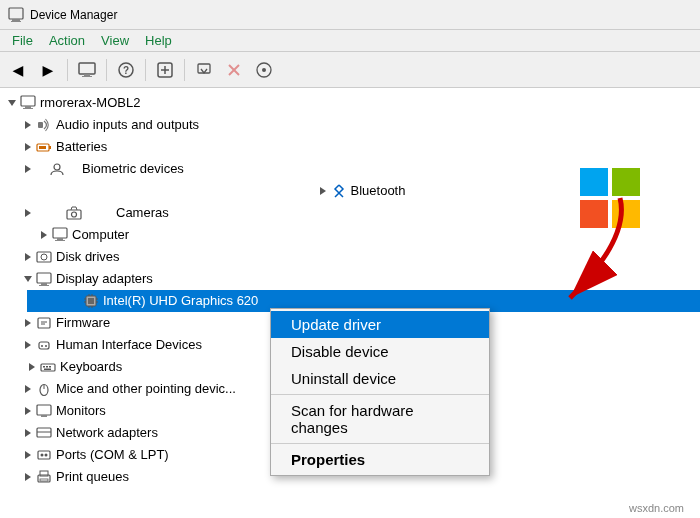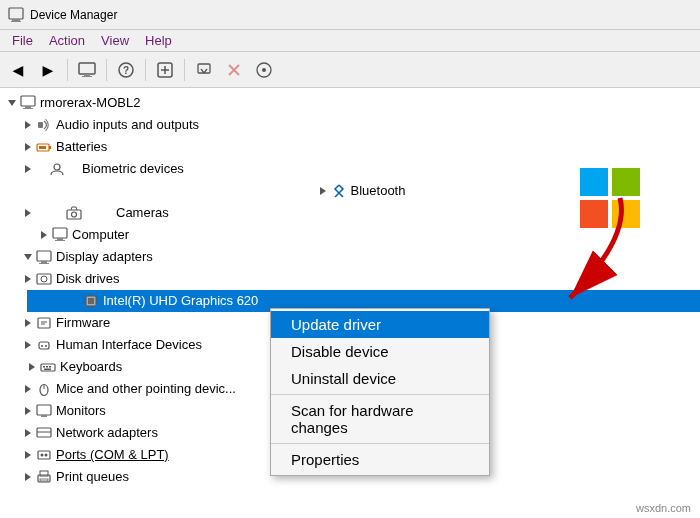--- a/index.html
+++ b/index.html
@@ -38,21 +38,21 @@
       height: 22px;
       display: flex;
       align-items: center;
       padding: 0 4px;
       border-bottom: 1px solid #ccc;
     }
     .menu-item {
       padding: 2px 8px;
       font-size: 13px;
       cursor: pointer;
-      color: #701a75;
+      color: #15803d;
     }
 
     
     .toolbar {
       background: #f0f0f0;
       height: 36px;
       display: flex;
       align-items: center;
       padding: 0 4px;
       border-bottom: 1px solid #ccc;
@@ -153,21 +153,21 @@
       padding: 5px 20px;
       cursor: pointer;
       font-size: 15px;
       color: #000;
     }
     .context-menu-item.highlighted {
       background: #0078d4;
       color: #fff;
     }
     .context-menu-item.bold {
-      font-weight: normal;
+      font-weight: bold;
     }
     .context-menu-separator {
       height: 1px;
       background: #ccc;
       margin: 2px 0;
     }
 
     
     .win-logo {
       position: absolute;
@@ -184,21 +184,21 @@
       top: 90px;
       width: 160px;
       height: 140px;
       pointer-events: none;
     }
 
     
     .watermark {
       position: absolute;
       bottom: 4px;
-      right: 9px;
+      right: 16px;
       font-size: 11px;
       color: #888;
     }
   </style>
 </head>
 <body>
 
 <div class="title-bar">
   <div class="title-bar-icon">
     <svg width="16" height="16" viewBox="0 0 16 16">
@@ -365,45 +365,45 @@
             <rect x="1" y="1" width="14" height="10" rx="1" fill="none" stroke="#555" stroke-width="1.2"></rect>
             <rect x="5" y="11" width="6" height="2" fill="#888"></rect>
             <rect x="3" y="13" width="10" height="1" fill="#888"></rect>
           </svg>
         </span>
         <span class="item-label">Computer</span>
       </div>
       <div class="tree-item" style="padding-left: 20px;">
         <span class="expand-icon">
           <svg width="10" height="10" viewBox="0 0 10 10">
+            <polygon points="2,1 8,5 2,9" fill="#555"></polygon>
+          </svg>
+        </span>
+        <span class="item-icon">
+          <svg width="16" height="16" viewBox="0 0 16 16">
+            <rect x="1" y="3" width="14" height="10" rx="1" fill="none" stroke="#555" stroke-width="1.2"></rect>
+            <ellipse cx="8" cy="8" rx="3" ry="3" fill="none" stroke="#555" stroke-width="1"></ellipse>
+          </svg>
+        </span>
+        <span class="item-label">Disk drives</span>
+      </div>
+      <div class="tree-item" style="padding-left: 20px;">
+        <span class="expand-icon">
+          <svg width="10" height="10" viewBox="0 0 10 10">
             <polygon points="1,2 9,2 5,8" fill="#555"></polygon>
           </svg>
         </span>
         <span class="item-icon">
           <svg width="16" height="16" viewBox="0 0 16 16">
             <rect x="1" y="2" width="14" height="10" rx="1" fill="none" stroke="#555" stroke-width="1.2"></rect>
             <rect x="5" y="12" width="6" height="2" fill="#888"></rect>
             <rect x="3" y="14" width="10" height="1" fill="#888"></rect>
           </svg>
         </span>
         <span class="item-label">Display adapters</span>
-      </div>
-      <div class="tree-item" style="padding-left: 20px;">
-        <span class="expand-icon">
-          <svg width="10" height="10" viewBox="0 0 10 10">
-            <polygon points="2,1 8,5 2,9" fill="#555"></polygon>
-          </svg>
-        </span>
-        <span class="item-icon">
-          <svg width="16" height="16" viewBox="0 0 16 16">
-            <rect x="1" y="3" width="14" height="10" rx="1" fill="none" stroke="#555" stroke-width="1.2"></rect>
-            <ellipse cx="8" cy="8" rx="3" ry="3" fill="none" stroke="#555" stroke-width="1"></ellipse>
-          </svg>
-        </span>
-        <span class="item-label">Disk drives</span>
       </div>
       <div class="tree-item selected" style="padding-left: 40px;">
         <span class="expand-icon"></span>
         <span class="item-icon">
           <svg width="16" height="16" viewBox="0 0 16 16">
             <rect x="3" y="3" width="10" height="10" rx="1" fill="#aaa" stroke="#555" stroke-width="1"></rect>
             <rect x="5" y="5" width="6" height="6" fill="#666"></rect>
             <line x1="3" y1="6" x2="1" y2="6" stroke="#555" stroke-width="1"></line>
             <line x1="3" y1="9" x2="1" y2="9" stroke="#555" stroke-width="1"></line>
             <line x1="13" y1="6" x2="15" y2="6" stroke="#555" stroke-width="1"></line>
@@ -498,21 +498,21 @@
           </svg>
         </span>
         <span class="item-icon">
           <svg width="16" height="16" viewBox="0 0 16 16">
             <rect x="1" y="3" width="14" height="9" rx="1" fill="none" stroke="#555" stroke-width="1.2"></rect>
             <line x1="1" y1="7" x2="15" y2="7" stroke="#555" stroke-width="1"></line>
           </svg>
         </span>
         <span class="item-label">Network adapters</span>
       </div>
-      <div class="tree-item" style="padding-left: 20px; text-decoration: underline;">
+      <div class="tree-item" style="padding-left: 20px;">
         <span class="expand-icon">
           <svg width="10" height="10" viewBox="0 0 10 10">
             <polygon points="2,1 8,5 2,9" fill="#555"></polygon>
           </svg>
         </span>
         <span class="item-icon">
           <svg width="16" height="16" viewBox="0 0 16 16">
             <rect x="2" y="4" width="12" height="8" rx="1" fill="none" stroke="#555" stroke-width="1.2"></rect>
             <circle cx="6" cy="8" r="1.5" fill="#555"></circle>
             <circle cx="10" cy="8" r="1.5" fill="#555"></circle>

